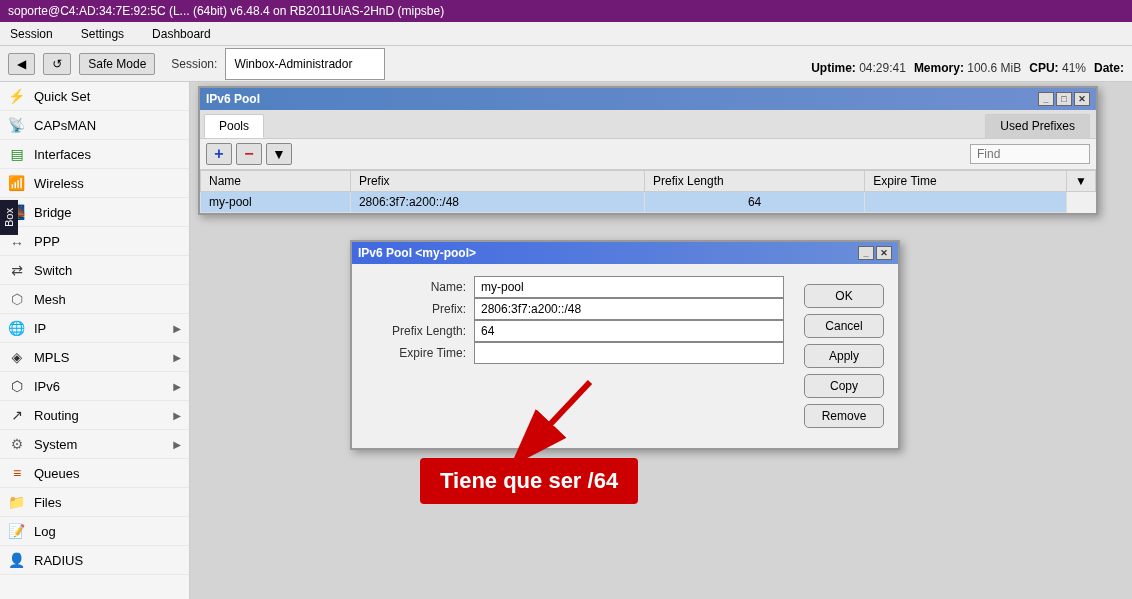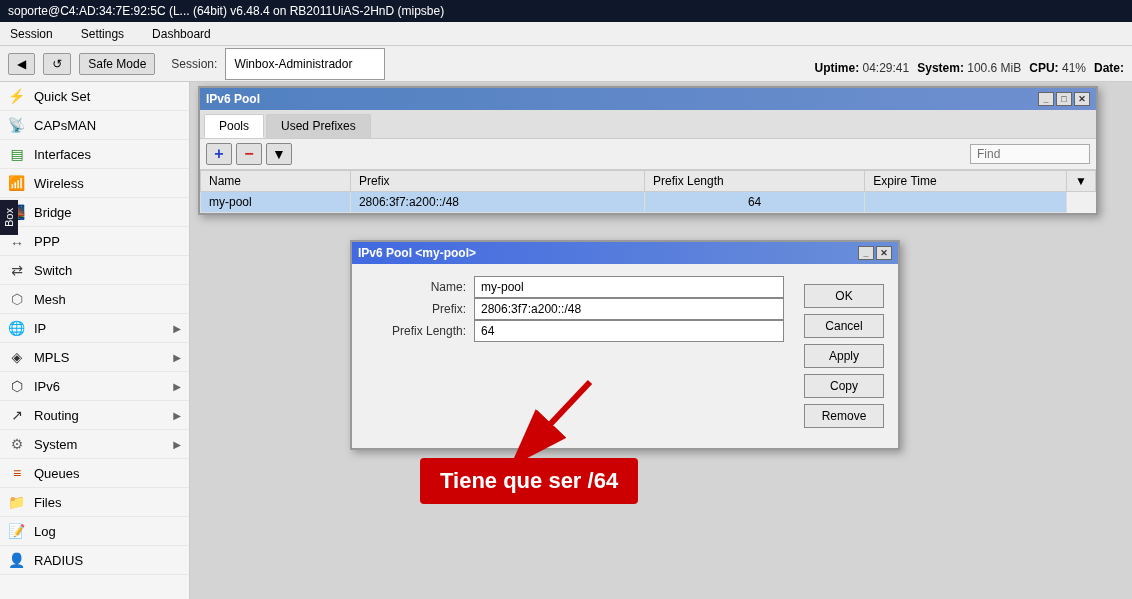--- a/index.html
+++ b/index.html
@@ -1,19 +1,19 @@
 <!DOCTYPE html>
 <html><head>
   <meta charset="utf-8">
   <style>
     * { box-sizing: border-box; margin: 0; padding: 0; }
     body { font-family: 'Segoe UI', Tahoma, Geneva, Verdana, sans-serif; font-size: 13px; background: #c0c0c0; width: 1132px; height: 599px; overflow: hidden; }
 
     
-    .top-bar { background: #0f172a; color: white; height: 22px; display: flex; align-items: center; padding: 0 8px; font-size: 12px; }
+    .top-bar { background: #701a75; color: white; height: 22px; display: flex; align-items: center; padding: 0 8px; font-size: 12px; }
     .top-bar .title { flex: 1; }
 
     
     .menu-bar { background: #f0f0f0; height: 24px; display: flex; align-items: center; padding: 0 4px; border-bottom: 1px solid #ccc; font-size: 12px; gap: 16px; }
     .menu-bar span { cursor: pointer; padding: 2px 6px; }
 
     
     .toolbar { background: #f0f0f0; height: 36px; display: flex; align-items: center; padding: 0 8px; gap: 8px; border-bottom: 1px solid #ccc; }
     .toolbar-btn { background: #e0e0e0; border: 1px solid #999; padding: 3px 8px; font-size: 12px; cursor: pointer; border-radius: 2px; display: flex; align-items: center; gap: 4px; }
     .session-label { font-size: 12px; margin-left: 8px; color: #333; }
@@ -39,21 +39,21 @@
     .window-titlebar { background: linear-gradient(to right, #4169e1, #6a8fd8); color: white; height: 22px; display: flex; align-items: center; padding: 0 6px; font-size: 12px; font-weight: bold; user-select: none; gap: 19px; }
     .window-titlebar .title-text { flex: 1; }
     .window-controls { display: flex; gap: 2px; }
     .window-ctrl-btn { width: 16px; height: 14px; border: 1px solid #666; background: #e0e0e0; font-size: 9px; display: flex; align-items: center; justify-content: center; cursor: pointer; color: #333; }
 
     
     .ipv6-main-window { top: 4px; left: 8px; width: 900px; }
     .ipv6-main-window .window-titlebar { background: linear-gradient(to right, #5080c0, #7090d0); }
 
     
-    .tab-bar { display: flex; background: #e0e0e0; padding: 4px 4px 0 4px; border-bottom: 1px solid #ccc; }
+    .tab-bar { display: flex; background: #e0e0e0; padding: 4px 4px 0 4px; border-bottom: 1px solid #ccc; justify-content: space-between; }
     .tab { padding: 4px 14px; font-size: 12px; cursor: pointer; border: 1px solid #ccc; border-bottom: none; background: #d0d0d0; margin-right: 2px; border-radius: 2px 2px 0 0; }
     .tab.active { background: white; border-bottom: 1px solid white; }
 
     
     .table-toolbar { display: flex; align-items: center; padding: 4px 6px; gap: 4px; background: #f0f0f0; border-bottom: 1px solid #ccc; }
     .tbl-btn { width: 26px; height: 22px; border: 1px solid #888; background: #e0e0e0; display: flex; align-items: center; justify-content: center; cursor: pointer; font-size: 14px; border-radius: 2px; }
     .tbl-btn.add { color: #2244cc; font-weight: bold; font-size: 16px; }
     .tbl-btn.remove { color: #cc2222; font-weight: bold; font-size: 16px; }
     .tbl-search { margin-left: auto; }
     .find-input { border: 1px solid #aaa; padding: 2px 6px; font-size: 12px; width: 120px; background: #fafafa; color: #999; }
@@ -70,21 +70,21 @@
 
     
     .form-body { display: flex; padding: 12px; gap: 12px; }
     .form-fields { flex: 1; }
     .form-row { display: flex; align-items: center; margin-bottom: 0; }
     .form-label { width: 110px; text-align: right; padding-right: 8px; font-size: 12px; color: #333; flex-shrink: 0; }
     .form-input { flex: 1; border: 1px solid #888; padding: 3px 6px; font-size: 12px; background: white; }
 
     
     .dialog-buttons { display: flex; flex-direction: column; gap: 6px; padding: 8px; width: 90px; flex-shrink: 0; }
-    .dialog-btn { border: 1px solid #888; background: #e8e8e8; padding: 4px 8px; font-size: 12px; cursor: pointer; text-align: center; border-radius: 0; width: 80px; }
+    .dialog-btn { border: 1px solid #888; background: #e8e8e8; padding: 4px 8px; font-size: 12px; cursor: pointer; text-align: center; border-radius: 5px; width: 80px; }
     .dialog-btn.primary { background: #e8e8e8; }
     .red-label { position: absolute; background: #cc0000; color: white; font-size: 22px; font-weight: bold; padding: 10px 20px; border-radius: 4px; }
 
     
     .side-label { position: fixed; left: 0; top: 200px; background: #1a1a2e; color: white; writing-mode: vertical-rl; transform: rotate(180deg); font-size: 11px; padding: 8px 3px; }
 
     
     .ico-quick { color: #ff8c00; }
     .ico-caps { color: #4169e1; }
     .ico-iface { color: #228b22; }
@@ -121,21 +121,21 @@
 </div>
 
 <div class="toolbar">
   <button class="toolbar-btn">◀</button>
   <button class="toolbar-btn">↺</button>
   <button class="toolbar-btn">Safe Mode</button>
   <span class="session-label">Session:</span>
   <span class="session-value">Winbox-Administrador</span>
   <div class="status-right">
     <span><b>Uptime:</b> <span>04:29:41</span></span>
-    <span><b>System:</b> <span>100.6 MiB</span></span>
+    <span><b>Memory:</b> <span>100.6 MiB</span></span>
     <span><b>CPU:</b> <span>41%</span></span>
     <span><b>Date:</b></span>
   </div>
 </div>
 
 <div class="main-layout">
 
   <div class="sidebar">
     <div class="sidebar-item">
       <span class="icon ico-quick">⚡</span>
@@ -275,20 +275,24 @@
           <div class="form-row">
             <label class="form-label">Prefix:</label>
             <input class="form-input" type="text" value="2806:3f7:a200::/48" style="">
           </div>
 
           <div class="form-row">
             <label class="form-label">Prefix Length:</label>
             <input class="form-input" type="text" value="64" style="">
           </div>
 
+          <div class="form-row">
+            <label class="form-label">Expire Time:</label>
+            <input class="form-input" type="text" value="" style="">
+          </div>
         </div>
 
         <div class="dialog-buttons">
           <button class="dialog-btn primary">OK</button>
           <button class="dialog-btn">Cancel</button>
           <button class="dialog-btn">Apply</button>
           <button class="dialog-btn">Copy</button>
           <button class="dialog-btn">Remove</button>
         </div>
       </div>

